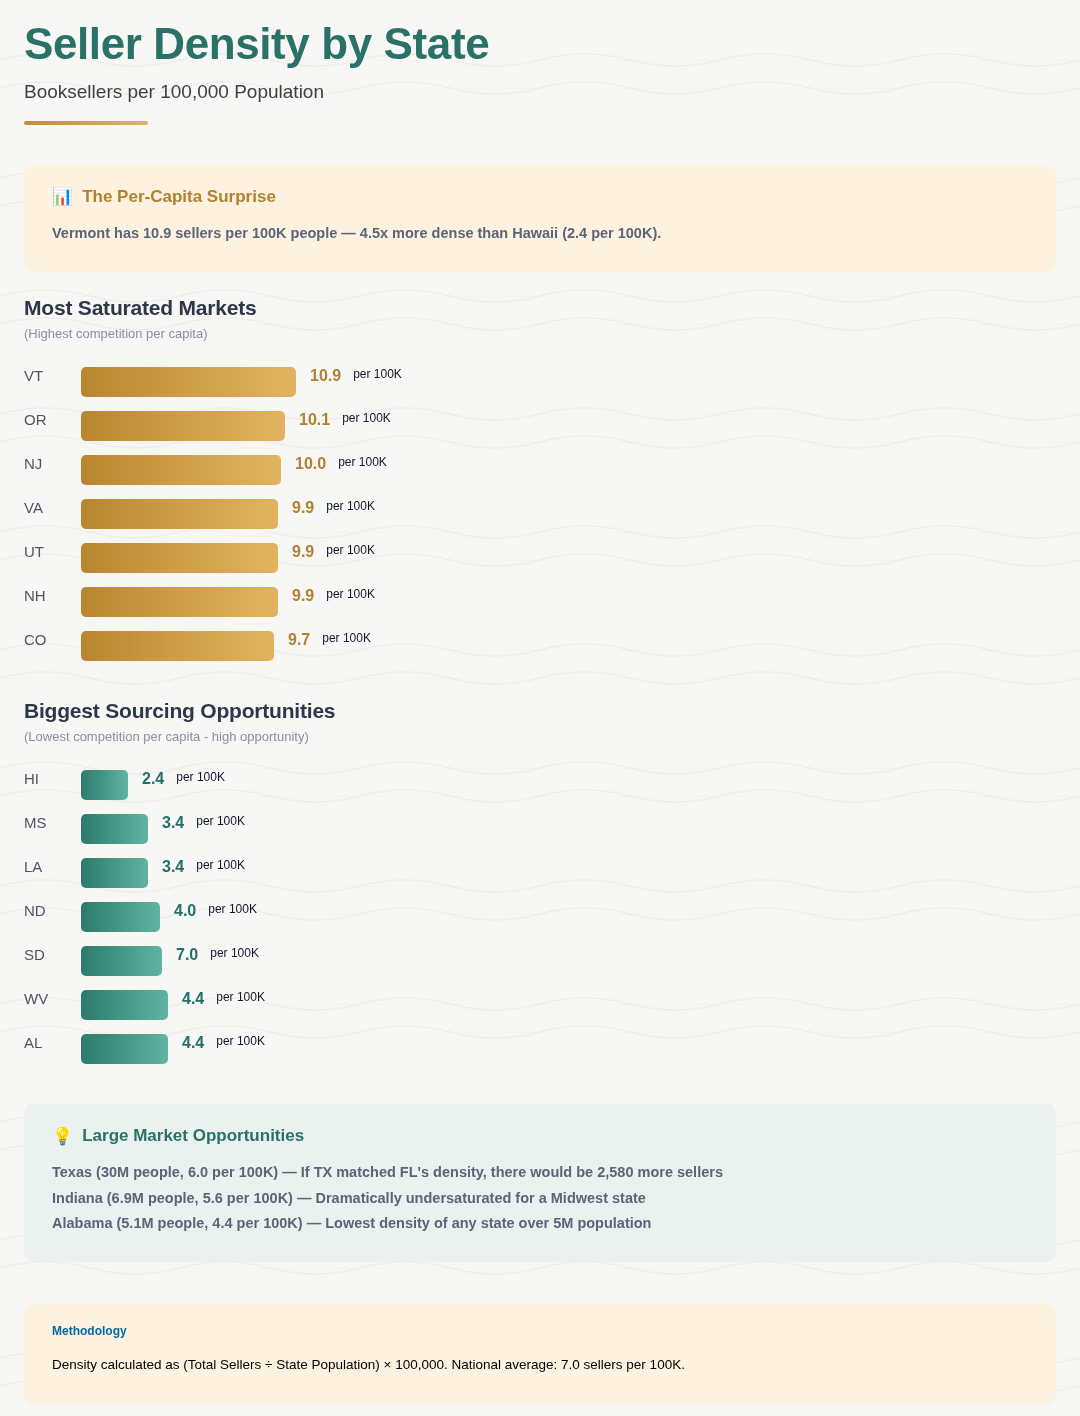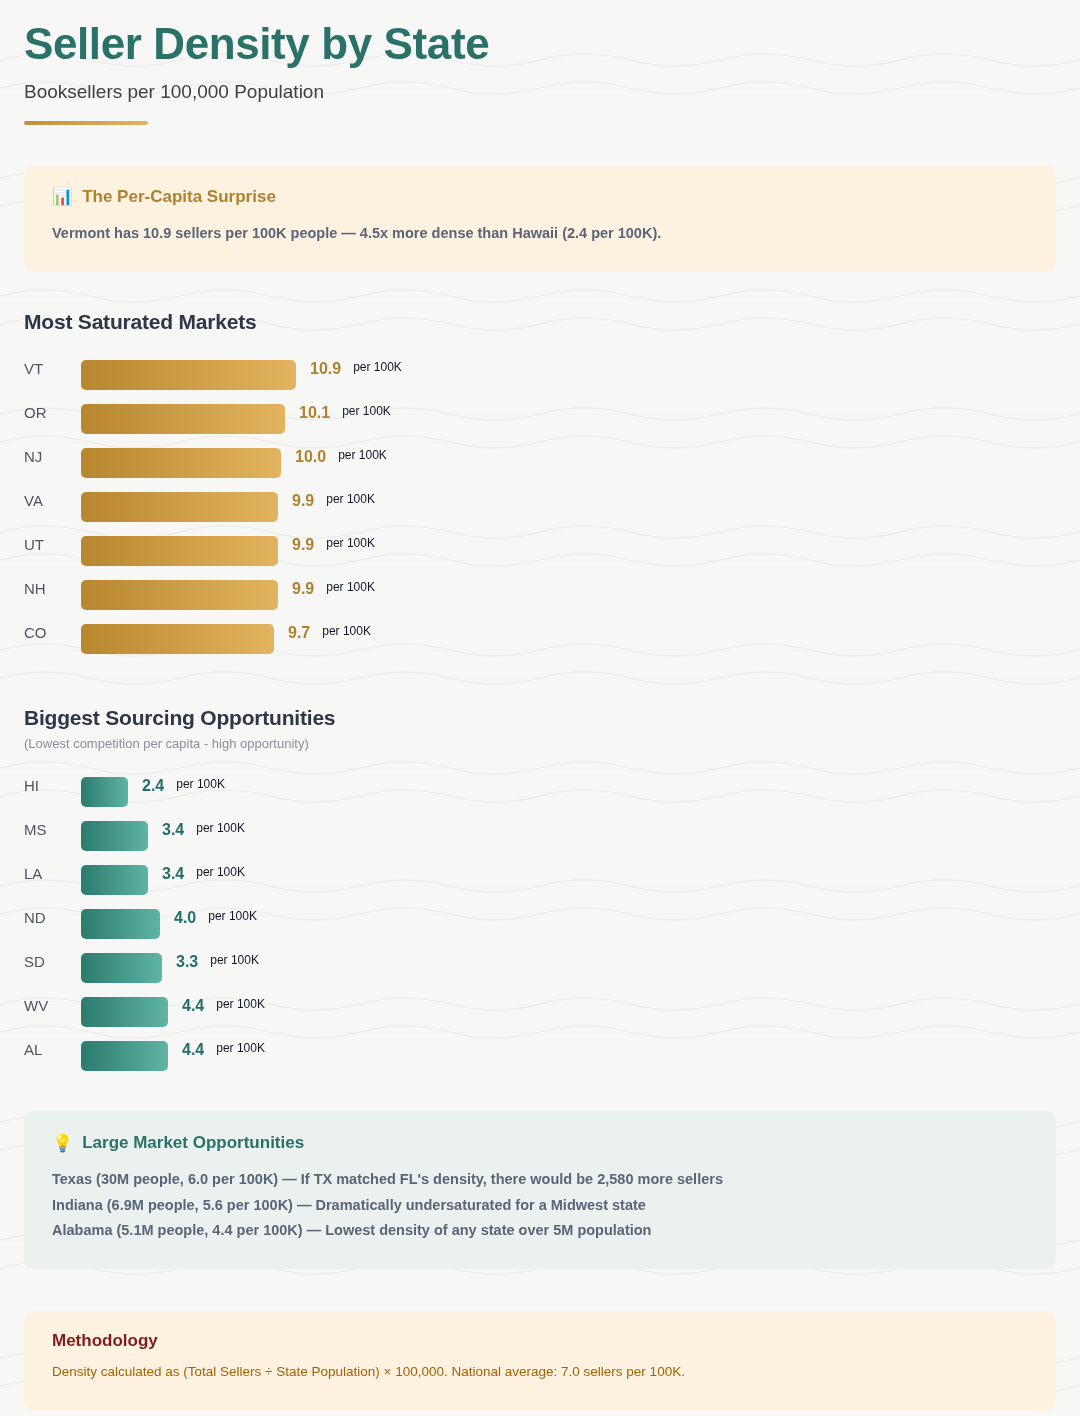--- a/index.html
+++ b/index.html
@@ -94,21 +94,21 @@
   .callout-emoji { font-size: 17px; line-height: 1; }
 
   .callout-line {
     font-size: 14.5px;
     color: #5b6478;
     line-height: 1.75;
     font-weight: bold;
   }
 
   
-  .section { margin-top: 38px; }
+  .section { margin-top: 24px; }
 
   .section-title {
     font-size: 21px;
     font-weight: bold;
     color: #2d3748;
     letter-spacing: -0.2px;
   }
 
   .section-sub {
     font-size: 13px;
@@ -167,29 +167,29 @@
 
   
   .methodology {
     background: #fdf2e0;
     border-radius: 10px;
     padding: 20px 28px 28px 28px;
     margin-top: 42px;
   }
 
   .methodology-title {
-    font-size: 17px;
-    font-weight: bold;
-    color: #7f1d1d;
-    margin-bottom: 10px;
+    font-size: 12px;
+    font-weight: bold;
+    color: #0369a1;
+    margin-bottom: 16px;
   }
 
   .methodology-text {
     font-size: 13.5px;
-    color: #a16207;
+    color: #000000;
     line-height: 1.6;
   }
 </style>
 </head>
 <body>
 
 <svg class="wave-layer" width="1080" height="1416" viewBox="0 0 1080 1416" preserveAspectRatio="none" aria-hidden="true">
   <defs>
     <pattern id="waves" x="0" y="0" width="180" height="118" patternUnits="userSpaceOnUse">
       <path d="M0 60 q45 -12 90 0 t90 0" fill="none" stroke="#e6e6e2" stroke-width="1.4"></path>
@@ -210,20 +210,21 @@
   <div class="callout callout-cream">
     <div class="callout-head">
       <span class="callout-emoji">📊</span>
       <span>The Per-Capita Surprise</span>
     </div>
     <div class="callout-line">Vermont has 10.9 sellers per 100K people — 4.5x more dense than Hawaii (2.4 per 100K).</div>
   </div>
 
   <div class="section">
     <h2 class="section-title">Most Saturated Markets</h2>
+    <div class="section-sub">(Highest competition per capita)</div>
     <div class="bars" id="saturated-bars">
         <div class="bar-row">
           <div class="bar-label">VT</div>
           <div class="bar-track">
             <div class="bar-fill gold" style="width: 215px;"></div>
           </div>
           <div class="bar-value gold">10.9</div>
           <div class="bar-unit">per 100K</div>
         </div>
         <div class="bar-row">
@@ -311,21 +312,21 @@
             <div class="bar-fill teal" style="width: 79px;"></div>
           </div>
           <div class="bar-value teal">4.0</div>
           <div class="bar-unit">per 100K</div>
         </div>
         <div class="bar-row">
           <div class="bar-label">SD</div>
           <div class="bar-track">
             <div class="bar-fill teal" style="width: 81px;"></div>
           </div>
-          <div class="bar-value teal">3.3</div>
+          <div class="bar-value teal">7.0</div>
           <div class="bar-unit">per 100K</div>
         </div>
         <div class="bar-row">
           <div class="bar-label">WV</div>
           <div class="bar-track">
             <div class="bar-fill teal" style="width: 87px;"></div>
           </div>
           <div class="bar-value teal">4.4</div>
           <div class="bar-unit">per 100K</div>
         </div>

